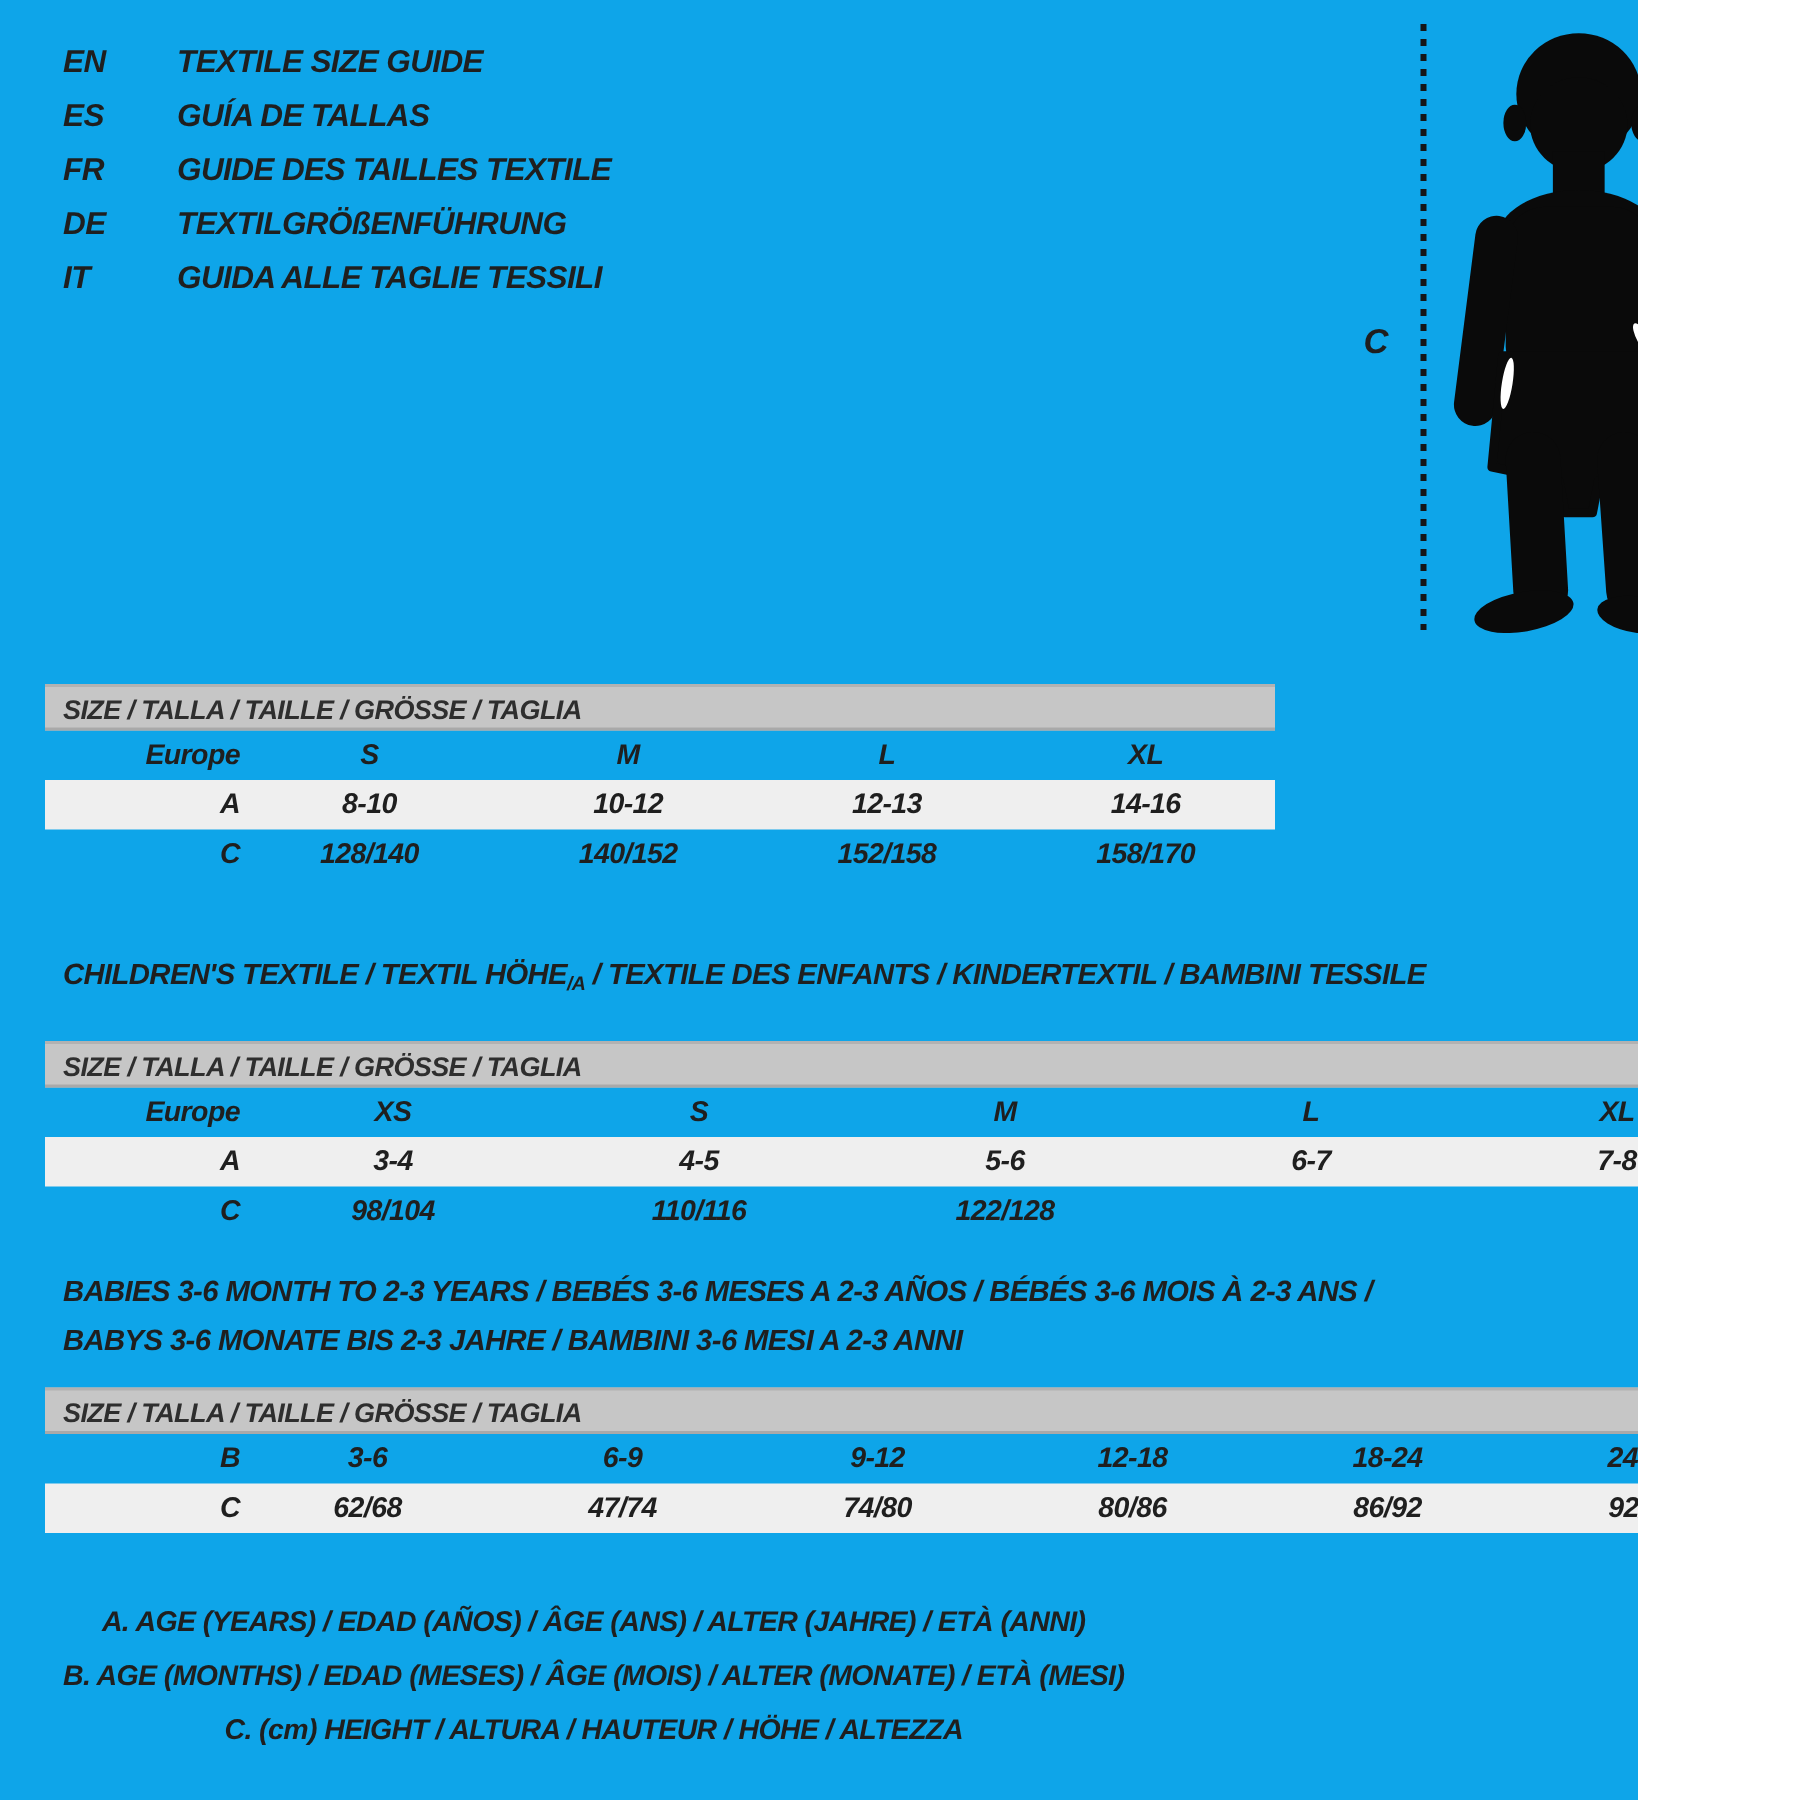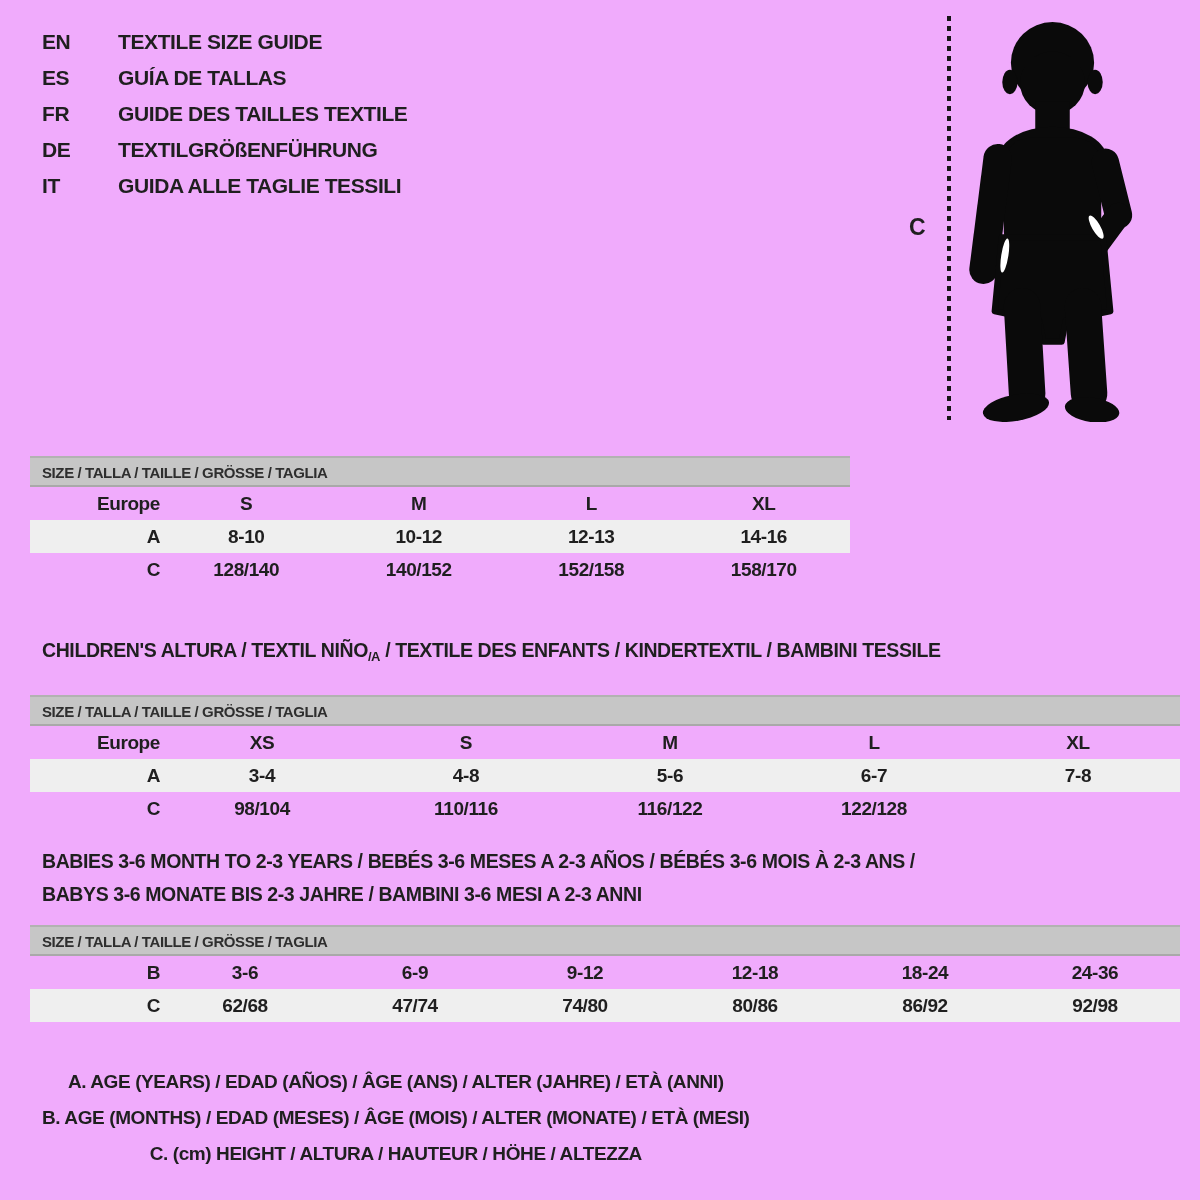--- a/index.html
+++ b/index.html
@@ -1,39 +1,39 @@
 <!DOCTYPE html>
 <html><head>
 <meta charset="utf-8">
 <style>
   html,body{margin:0;padding:0;background:#ffffff;}
   #page{
-    position:relative;width:1200px;height:1200px;background:#f0abfc;overflow:hidden;
+    position:relative;width:1092px;height:1200px;background:#0ea5e9;overflow:hidden;
     font-family:"Liberation Sans","DejaVu Sans",sans-serif;
-    font-weight:bold;color:#1f1f1f;letter-spacing:-0.4px;
+    font-weight:bold;color:#1f1f1f;letter-spacing:-0.4px;font-style:italic;
   }
   
   .lang-grid{position:absolute;top:24px;left:42px;display:grid;grid-template-columns:76px auto;font-size:21px;line-height:36px;}
   
   .dash-line{position:absolute;left:947px;top:16px;width:4px;height:404px;
     background:repeating-linear-gradient(to bottom,#161616 0 5px,transparent 5px 10px);}
   .c-label{position:absolute;left:909px;top:214px;font-size:23px;}
   .toddler-svg{position:absolute;left:962px;top:14px;width:180px;height:408px;}
   
   .section{position:absolute;left:30px;}
   .sec-title{font-size:19.5px;line-height:24px;padding-left:12px;white-space:nowrap;}
   .sec-title .subscript{font-size:13px;vertical-align:-4px;}
   #junior-section{top:430px;width:820px;}
   #children-section{top:638px;width:1150px;}
   #babies-section{top:845px;width:1150px;}
   #babies-section .sec-title{line-height:33px;}
   .size-table{margin-top:26px;}
   #babies-section .size-table{margin-top:14px;}
   .band{height:31px;line-height:30px;background:#c6c6c6;border-top:2px solid #b2b2b2;border-bottom:2px solid #a9a9a9;
-    padding-left:12px;font-size:15px;color:#2e2e2e;box-sizing:border-box;}
+    padding-left:12px;font-size:18px;color:#2e2e2e;box-sizing:border-box;}
   .t-row{display:grid;grid-template-columns:130px repeat(var(--cols,4),1fr);height:33px;line-height:33px;font-size:19px;}
   .t-row.shaded{background:#efefef;}
   .t-row .lbl{padding-left:12px;text-align:right;}
   .t-row .val{text-align:center;}
   
   .legend{position:absolute;left:42px;top:1064px;font-size:19px;line-height:36px;text-align:center;}
 </style>
 </head>
 <body>
 
@@ -102,45 +102,44 @@
             <span class="val">128/140</span>
             <span class="val">140/152</span>
             <span class="val">152/158</span>
             <span class="val">158/170</span>
           </div>
         </div>
     </div>
   </div>
 
   <div class="section" id="children-section">
-    <div class="sec-title"><span>CHILDREN'S ALTURA / TEXTIL NIÑO</span><span class="subscript">/A</span><span> / TEXTILE DES ENFANTS / KINDERTEXTIL / BAMBINI TESSILE</span></div>
+    <div class="sec-title"><span>CHILDREN'S TEXTILE / TEXTIL HÖHE</span><span class="subscript">/A</span><span> / TEXTILE DES ENFANTS / KINDERTEXTIL / BAMBINI TESSILE</span></div>
     <div class="size-table">
       <div class="band">SIZE / TALLA / TAILLE / GRÖSSE / TAGLIA</div>
       <div>
           <div class="t-row" style="--cols: 5;">
             <span class="lbl">Europe</span>
             <span class="val">XS</span>
             <span class="val">S</span>
             <span class="val">M</span>
             <span class="val">L</span>
             <span class="val">XL</span>
           </div>
           <div class="t-row shaded" style="--cols: 5;">
             <span class="lbl">A</span>
             <span class="val">3-4</span>
-            <span class="val">4-8</span>
+            <span class="val">4-5</span>
             <span class="val">5-6</span>
             <span class="val">6-7</span>
             <span class="val">7-8</span>
           </div>
           <div class="t-row" style="--cols: 5;">
             <span class="lbl">C</span>
             <span class="val">98/104</span>
             <span class="val">110/116</span>
-            <span class="val">116/122</span>
             <span class="val">122/128</span>
           </div>
         </div>
     </div>
   </div>
 
   <div class="section" id="babies-section">
     <div class="sec-title">BABIES 3-6 MONTH TO 2-3 YEARS / BEBÉS 3-6 MESES A 2-3 AÑOS / BÉBÉS 3-6 MOIS À 2-3 ANS /</div>
     <div class="sec-title">BABYS 3-6 MONATE BIS 2-3 JAHRE / BAMBINI 3-6 MESI A 2-3 ANNI</div>
     <div class="size-table">

